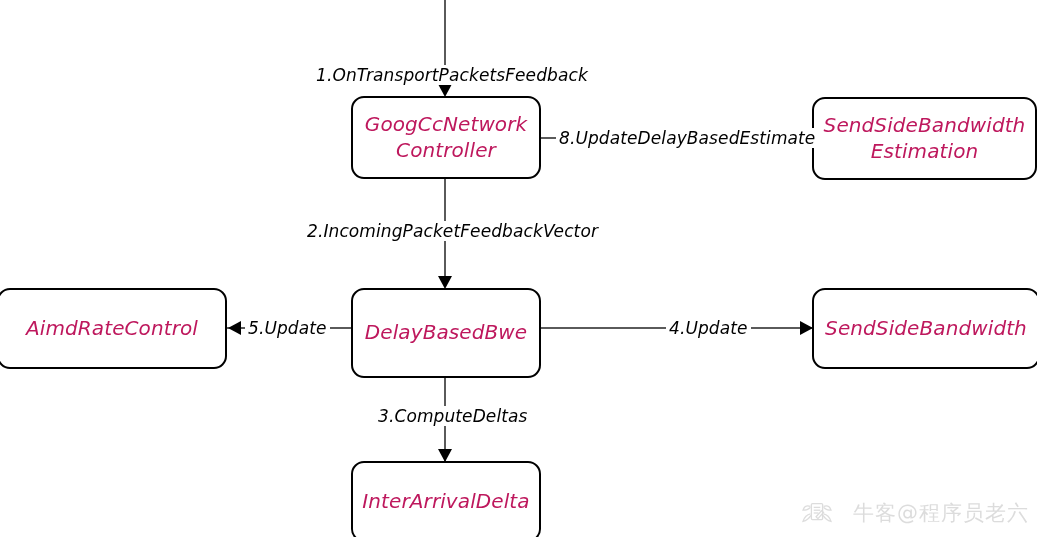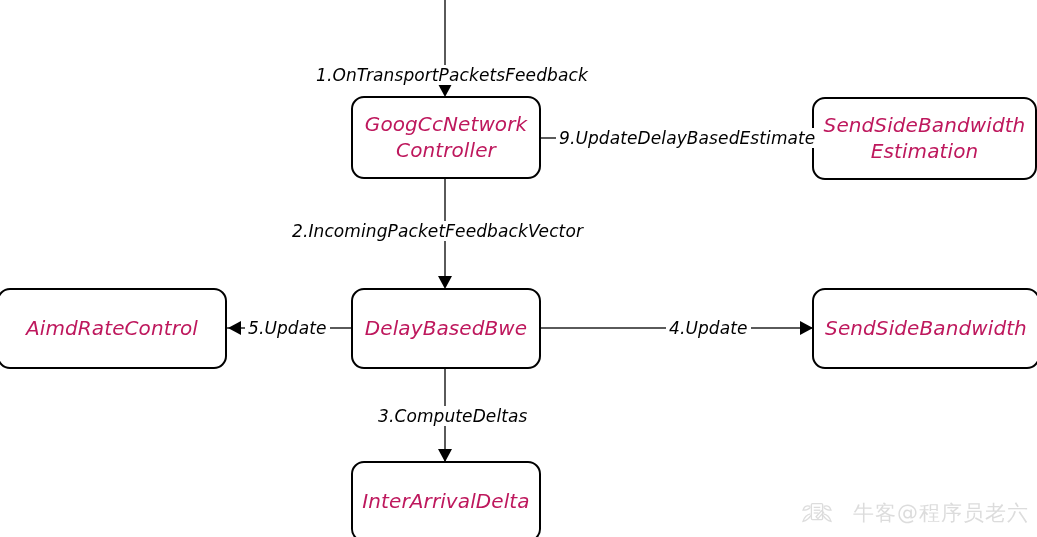--- a/index.html
+++ b/index.html
@@ -36,21 +36,21 @@
     line-height: 1.28;
     color: #be185d;
     letter-spacing: 0.1px;
     white-space: pre-line;
     padding: 0 6px;
   }
 
   
   #node-googcc            { left: 351px; top: 96px;  width: 190px; height: 83px; }
   #node-sendside          { left: 812px; top: 97px;  width: 225px; height: 83px; }
-  #node-delaybasedbwe     { left: 351px; top: 288px; width: 190px; height: 81px; }
+  #node-delaybasedbwe     { left: 351px; top: 288px; width: 190px; height: 90px; }
   #node-aimdratecontrol   { left: -3px;  top: 288px; width: 230px; height: 81px; }
   #node-trendlineestimator{ left: 812px; top: 288px; width: 228px; height: 81px; }
   #node-interarrivaldelta { left: 351px; top: 461px; width: 190px; height: 81px; }
 
   
   .edge-line {
     position: absolute;
     background: #5a5a5a;
     z-index: 1;
   }
@@ -87,21 +87,21 @@
     font-size: 17px;
     color: #000000;
     background: #ffffff;
     white-space: nowrap;
     padding: 0 3px;
     z-index: 4;
     letter-spacing: 0.1px;
   }
 
   #lbl-1 { left: 313px; top: 37px; margin-top: 28px; }
-  #lbl-2 { left: 289px; top: 221px; font-style: italic; }
+  #lbl-2 { left: 304px; top: 221px; font-style: italic; }
   #lbl-3 { left: 375px; top: 406px; text-align: center; }
   #lbl-4 { left: 638px; top: 318px; margin-left: 28px; }
   #lbl-5 { left: 245px; top: 318px; }
   #lbl-6 { left: 556px; top: 128px; }
 
   
   #watermark {
     position: absolute;
     right: 8px;
     bottom: 10px;
@@ -146,21 +146,21 @@
   <div class="arrow-head arrow-left" style="left:228px; top:321px;"></div>
 
   <div class="edge-line h-line" style="left:541px; top:137px; width:273px;"></div>
   <div class="arrow-head arrow-right" style="left:800px; top:131px;"></div>
 
   <div class="edge-label" id="lbl-1">1.OnTransportPacketsFeedback</div>
   <div class="edge-label" id="lbl-2">2.IncomingPacketFeedbackVector</div>
   <div class="edge-label" id="lbl-3">3.ComputeDeltas</div>
   <div class="edge-label" id="lbl-4">4.Update</div>
   <div class="edge-label" id="lbl-5">5.Update</div>
-  <div class="edge-label" id="lbl-6">9.UpdateDelayBasedEstimate</div>
+  <div class="edge-label" id="lbl-6">8.UpdateDelayBasedEstimate</div>
 
   <div class="node" id="node-googcc">
     <span class="node-label">GoogCcNetwork
 Controller</span>
   </div>
 
   <div class="node" id="node-sendside">
     <span class="node-label">SendSideBandwidth
 Estimation</span>
   </div>

